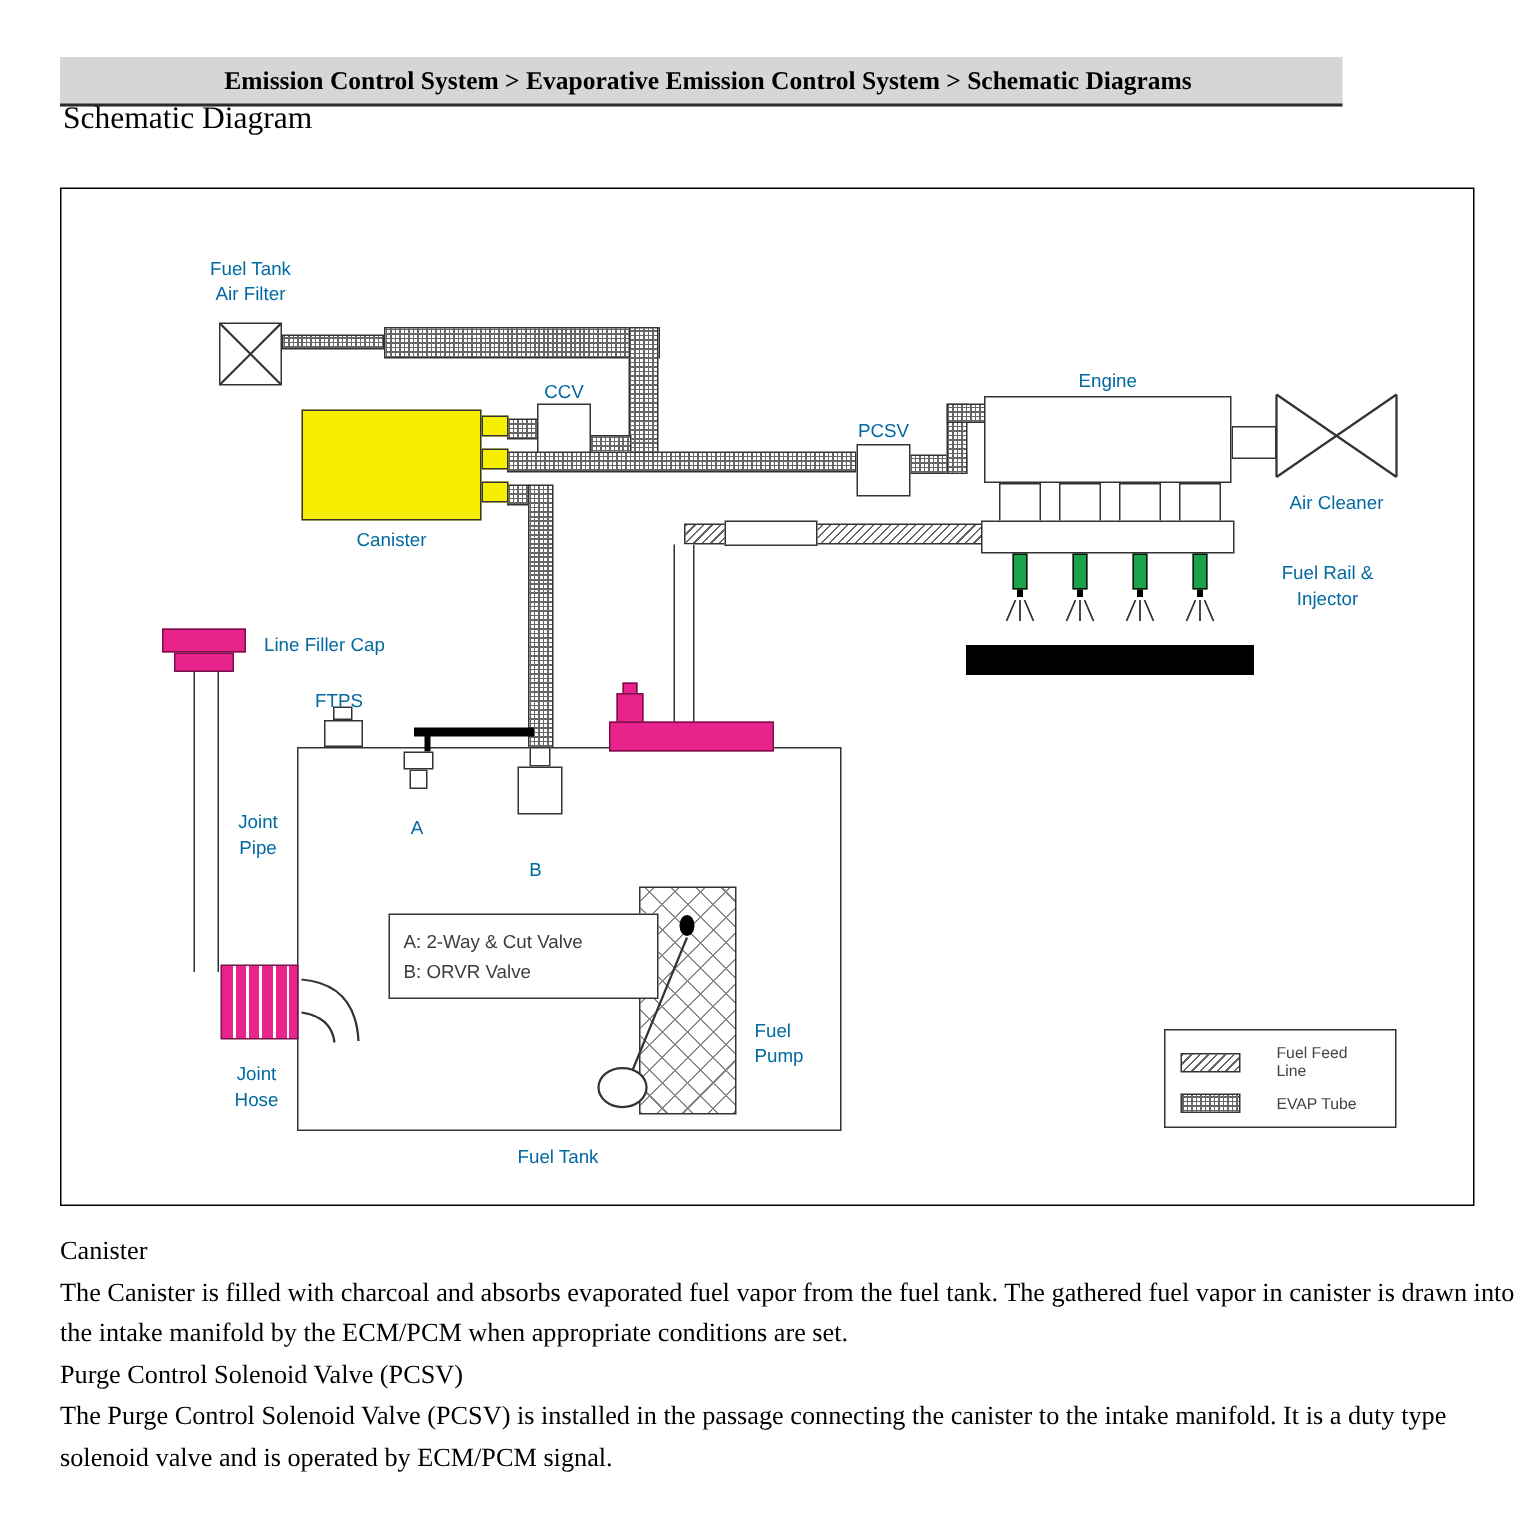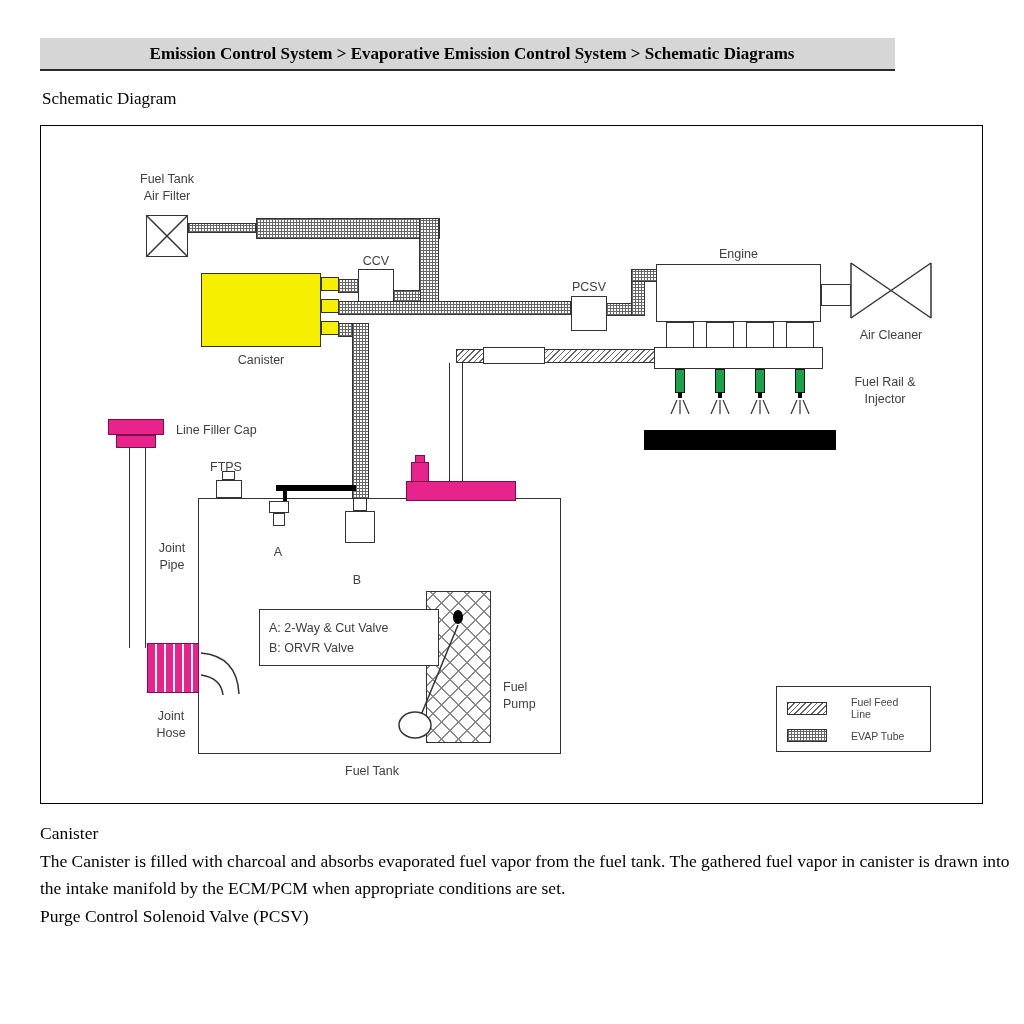--- a/index.html
+++ b/index.html
@@ -5,39 +5,39 @@
   html,body{margin:0;padding:0;}
   body{
     width:1024px;height:1024px;background:#fff;position:relative;
     font-family:"Liberation Serif", serif;color:#000;
     --bar:#d6d6d6; --yellow:#f6ef00; --magenta:#e9238c; --green:#1aa34a;
   }
   .abs{position:absolute;box-sizing:border-box;}
   
   #breadcrumb-bar{left:40px;top:38px;width:855px;height:33px;background:var(--bar);
     border-bottom:2px solid #2b2b2b;font-weight:bold;font-size:17px;line-height:31px;padding-left:9px;text-align:center;}
-  #section-title{left:42px;top:89px;font-size:17px;}
+  #section-title{left:42px;top:66px;font-size:21px;}
   
   #diagram{left:40px;top:125px;width:943px;height:679px;border:1px solid #000;background:#fff;}
   
   .evap{position:absolute;box-sizing:border-box;border:1px solid #333;background-color:#fff;
     background-image:repeating-linear-gradient(0deg,#666 0 1px,transparent 1px 3px),
                      repeating-linear-gradient(90deg,#666 0 1px,transparent 1px 3px);z-index:1;}
   .feed{position:absolute;box-sizing:border-box;border:1px solid #333;background-color:#fff;
     background-image:repeating-linear-gradient(135deg,#666 0 1px,transparent 1px 4px);z-index:1;}
   .comp{position:absolute;box-sizing:border-box;background:#fff;border:1.5px solid #333;z-index:2;}
   .yellow{background:var(--yellow);}
   .magenta{background:var(--magenta);border-color:#7a1049;}
   .green{background:var(--green);border-color:#111;}
   .black{background:#000;border:none;}
   .pump-lattice{background-image:repeating-linear-gradient(45deg,#8a8a8a 0 1px,transparent 1px 12px),
                 repeating-linear-gradient(-45deg,#8a8a8a 0 1px,transparent 1px 12px);}
   .hose{background:repeating-linear-gradient(90deg,var(--magenta) 0 7px,#fff 7px 9px);border:1.5px solid #7a1049;}
   .pipe-v{background:#fff;border-left:1.5px solid #333;border-right:1.5px solid #333;z-index:2;}
-  .lbl{position:absolute;font-family:"Liberation Sans",sans-serif;font-size:12.5px;color:#404040;
+  .lbl{position:absolute;font-family:"Liberation Sans",sans-serif;font-size:12.5px;color:#0369a1;
     white-space:pre-line;text-align:center;line-height:1.32;z-index:5;}
   .lbl.left{text-align:left;}
   #stroke-layer{position:absolute;left:0;top:0;z-index:4;pointer-events:none;}
   
   #valve-key{left:218px;top:483px;width:180px;height:57px;border:1.5px solid #333;background:#fff;z-index:3;
     font-family:"Liberation Sans",sans-serif;font-size:12.5px;color:#3d3d3d;padding:8px 9px;line-height:1.6;}
   #legend{left:735px;top:560px;width:155px;height:66px;border:1.5px solid #333;background:#fff;z-index:3;
     display:flex;flex-direction:column;justify-content:center;gap:9px;padding:6px 10px;}
   .legend-row{display:flex;align-items:center;gap:24px;}
   .swatch{width:40px;height:13px;border:1px solid #333;box-sizing:border-box;flex:0 0 auto;}
@@ -190,13 +190,14 @@
 Pump</div>
   <div class="lbl" style="left:100px;top:582px;width:60px;">Joint
 Hose</div>
   <div class="lbl" style="left:276px;top:637px;width:110px;">Fuel Tank</div>
 </div>
 
 <div class="abs" id="body-text">
   <p>Canister</p>
   <p>The Canister is filled with charcoal and absorbs evaporated fuel vapor from the fuel tank. The gathered fuel vapor in canister is drawn into the intake manifold by the ECM/PCM when appropriate conditions are set.</p>
   <p>Purge Control Solenoid Valve (PCSV)</p>
+  <p>The Purge Control Solenoid Valve (PCSV) is installed in the passage connecting the canister to the intake manifold. It is a duty type solenoid valve and is operated by ECM/PCM signal.</p>
 </div>
 
 </body></html>

